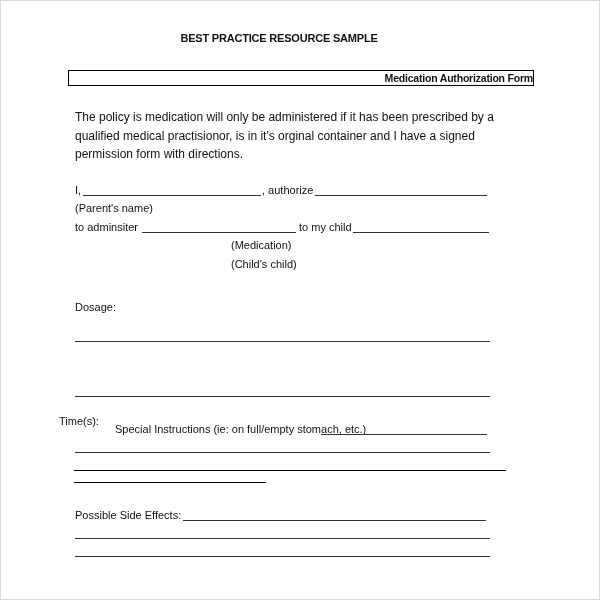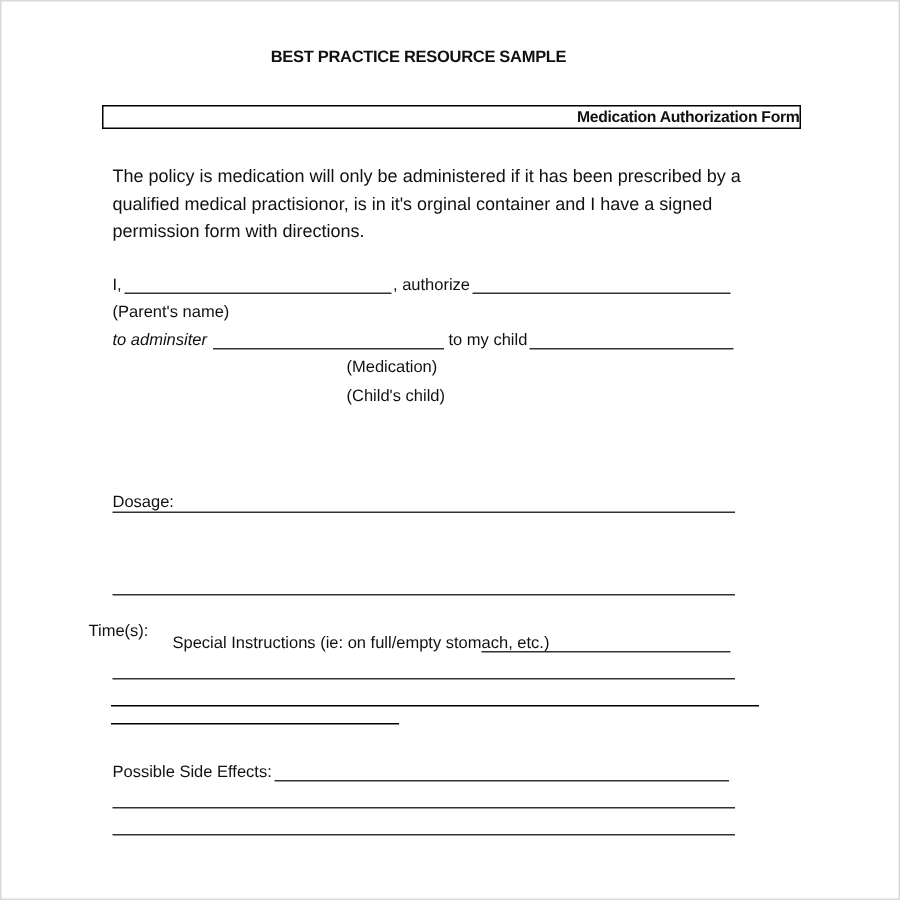--- a/index.html
+++ b/index.html
@@ -29,30 +29,30 @@
 
   <div class="para">The policy is medication will only be administered if it has been prescribed by a qualified medical practisionor, is in it's orginal container and I have a signed permission form with directions.</div>
 
   <span class="abs" style="left:74px; top:183px;">I,</span>
   <div class="uline" style="left:82px; top:194px; width:178px;"></div>
   <span class="abs" style="left:261px; top:183px;">, authorize</span>
   <div class="uline" style="left:314px; top:194px; width:172px;"></div>
 
   <span class="abs" style="left:74px; top:201px;">(Parent's name)</span>
 
-  <span class="abs" style="left:74px; top:220px;font-style:italic;">to adminsiter</span>
+  <span class="abs" style="left:74px; top:220px;">to adminsiter</span>
   <div class="uline" style="left:141px; top:231px; width:154px;"></div>
   <span class="abs" style="left:298px; top:220px;">to my child</span>
   <div class="uline" style="left:352px; top:231px; width:136px;"></div>
 
   <span class="abs" style="left:230px; top:238px;">(Medication)</span>
   <span class="abs" style="left:230px; top:257px;">(Child's child)</span>
 
 
-  <span class="abs" style="left:74px; top:328px;">Dosage:</span>
+  <span class="abs" style="left:74px; top:300px;">Dosage:</span>
   <div class="uline" style="left:74px; top:340px; width:415px;"></div>
 
   <span class="abs" style="left:58px; top:367px;margin-top:47px;">Time(s):</span>
   <div class="uline" style="left:74px; top:395px; width:415px;"></div>
 
   <span class="abs" style="left:74px; top:422px;margin-left:40px;">Special Instructions (ie: on full/empty stomach, etc.)</span>
   <div class="uline" style="left:320px; top:433px; width:166px;"></div>
   <div class="uline" style="left:74px; top:451px; width:415px;"></div>
   <div class="sline" style="left:73px; top:469px; width:432px;"></div>
   <div class="sline" style="left:73px; top:481px; width:192px;"></div>

